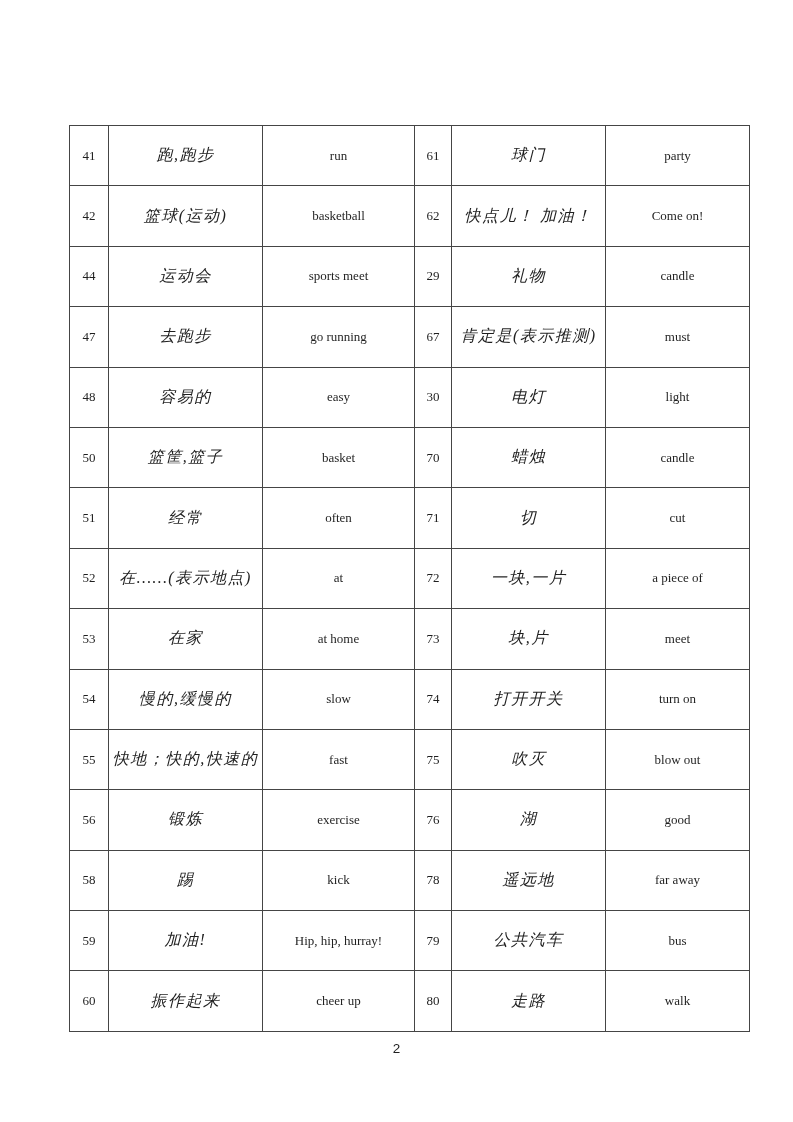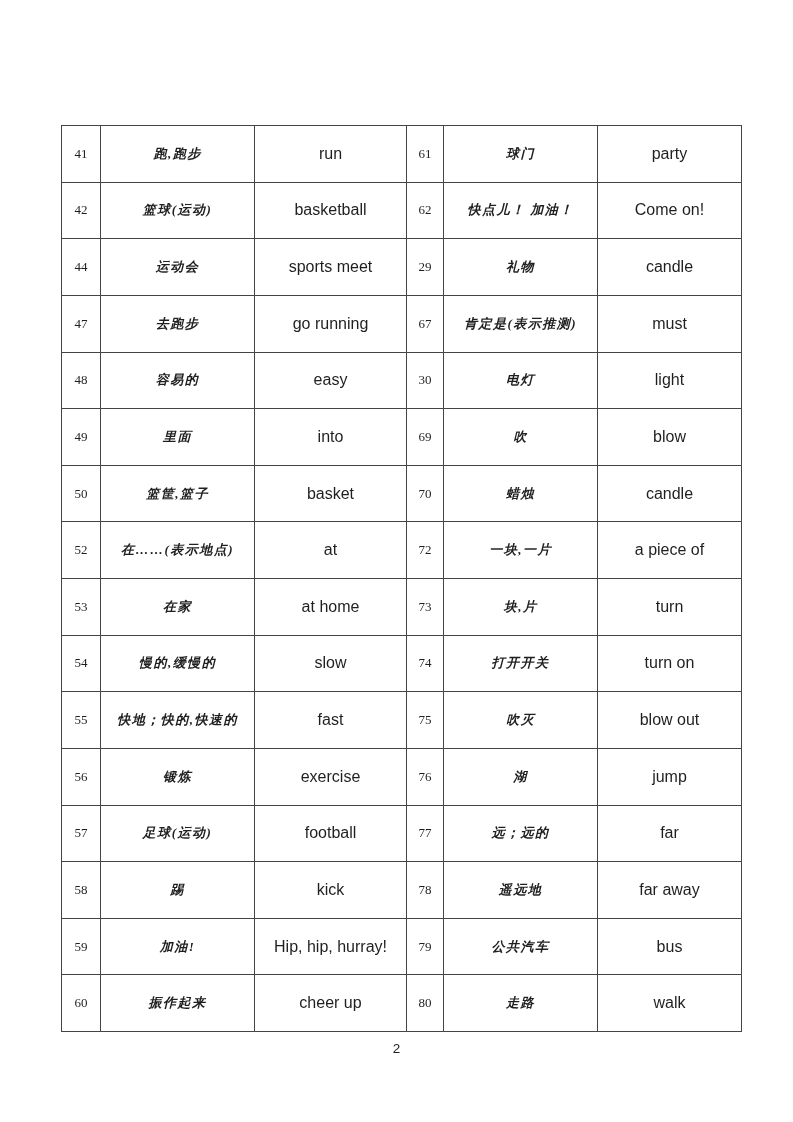--- a/index.html
+++ b/index.html
@@ -17,21 +17,21 @@
     position: relative;
     width: 793px;
     height: 1122px;
     background: var(--bg-color);
     font-family: "Liberation Sans", "DejaVu Sans", sans-serif;
     color: var(--text-color);
     overflow: hidden;
   }
   table.vocab {
     position: absolute;
-    left: 61px;
+    left: 69px;
     top: 125px;
     width: 680px;
     height: 907px;
     border-collapse: collapse;
     table-layout: fixed;
   }
   table.vocab td {
     border: 1px solid var(--border-color);
     text-align: center;
     vertical-align: middle;
@@ -40,27 +40,26 @@
     white-space: nowrap;
     color: var(--text-color);
   }
   td.num {
     font-family: "Liberation Serif", "DejaVu Serif", serif;
     font-size: 13px;
   }
   td.cn {
     font-family: "Liberation Serif", "DejaVu Serif", serif;
     font-style: italic;
+    font-size: 16px;
+    letter-spacing: 1.5px;
+  }
+  td.en {
+    font-family: Liberation Serif, serif;
     font-size: 13px;
-    letter-spacing: 1.5px;
-    font-weight: bold;
-  }
-  td.en {
-    font-family: Liberation Sans, sans-serif;
-    font-size: 16px;
   }
   .page-number {
     position: absolute;
     top: 1041px;
     left: 0;
     right: 0;
     text-align: center;
     font-family: "Liberation Sans", "DejaVu Sans", sans-serif;
     font-size: 13.5px;
     color: var(--text-color);
@@ -115,50 +114,50 @@
         </tr>
         <tr>
           <td class="num">48</td>
           <td class="cn">容易的</td>
           <td class="en">easy</td>
           <td class="num">30</td>
           <td class="cn">电灯</td>
           <td class="en">light</td>
         </tr>
         <tr>
-          <td class="num">49</td>
-          <td class="cn">里面</td>
-          <td class="en">into</td>
-          <td class="num">69</td>
-          <td class="cn">吹</td>
-          <td class="en">blow</td>
-        </tr>
-        <tr>
           <td class="num">50</td>
           <td class="cn">篮筐,篮子</td>
           <td class="en">basket</td>
           <td class="num">70</td>
           <td class="cn">蜡烛</td>
           <td class="en">candle</td>
         </tr>
         <tr>
+          <td class="num">51</td>
+          <td class="cn">经常</td>
+          <td class="en">often</td>
+          <td class="num">71</td>
+          <td class="cn">切</td>
+          <td class="en">cut</td>
+        </tr>
+        <tr>
           <td class="num">52</td>
           <td class="cn">在……(表示地点)</td>
           <td class="en">at</td>
           <td class="num">72</td>
           <td class="cn">一块,一片</td>
           <td class="en">a piece of</td>
         </tr>
         <tr>
           <td class="num">53</td>
           <td class="cn">在家</td>
           <td class="en">at home</td>
           <td class="num">73</td>
           <td class="cn">块,片</td>
-          <td class="en">turn</td>
+          <td class="en">meet</td>
         </tr>
         <tr>
           <td class="num">54</td>
           <td class="cn">慢的,缓慢的</td>
           <td class="en">slow</td>
           <td class="num">74</td>
           <td class="cn">打开开关</td>
           <td class="en">turn on</td>
         </tr>
         <tr>
@@ -168,29 +167,21 @@
           <td class="num">75</td>
           <td class="cn">吹灭</td>
           <td class="en">blow out</td>
         </tr>
         <tr>
           <td class="num">56</td>
           <td class="cn">锻炼</td>
           <td class="en">exercise</td>
           <td class="num">76</td>
           <td class="cn">湖</td>
-          <td class="en">jump</td>
-        </tr>
-        <tr>
-          <td class="num">57</td>
-          <td class="cn">足球(运动)</td>
-          <td class="en">football</td>
-          <td class="num">77</td>
-          <td class="cn">远；远的</td>
-          <td class="en">far</td>
+          <td class="en">good</td>
         </tr>
         <tr>
           <td class="num">58</td>
           <td class="cn">踢</td>
           <td class="en">kick</td>
           <td class="num">78</td>
           <td class="cn">遥远地</td>
           <td class="en">far away</td>
         </tr>
         <tr>

